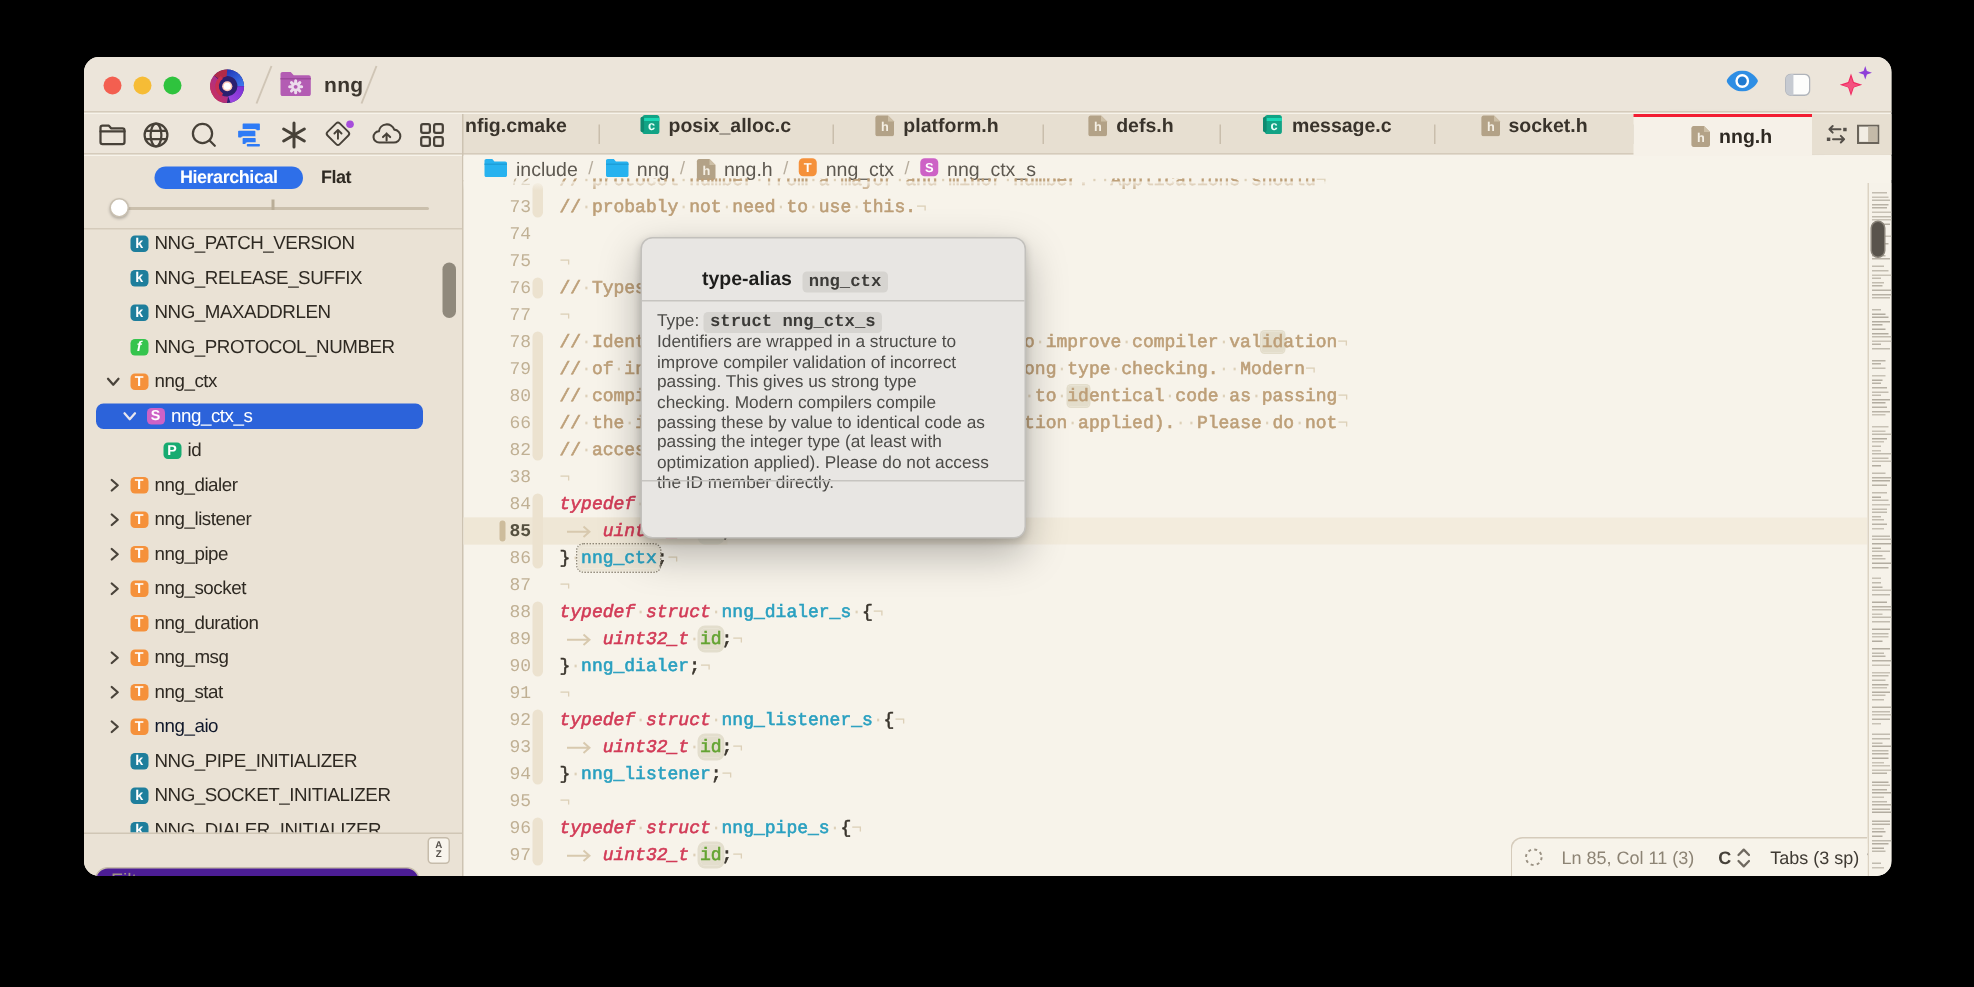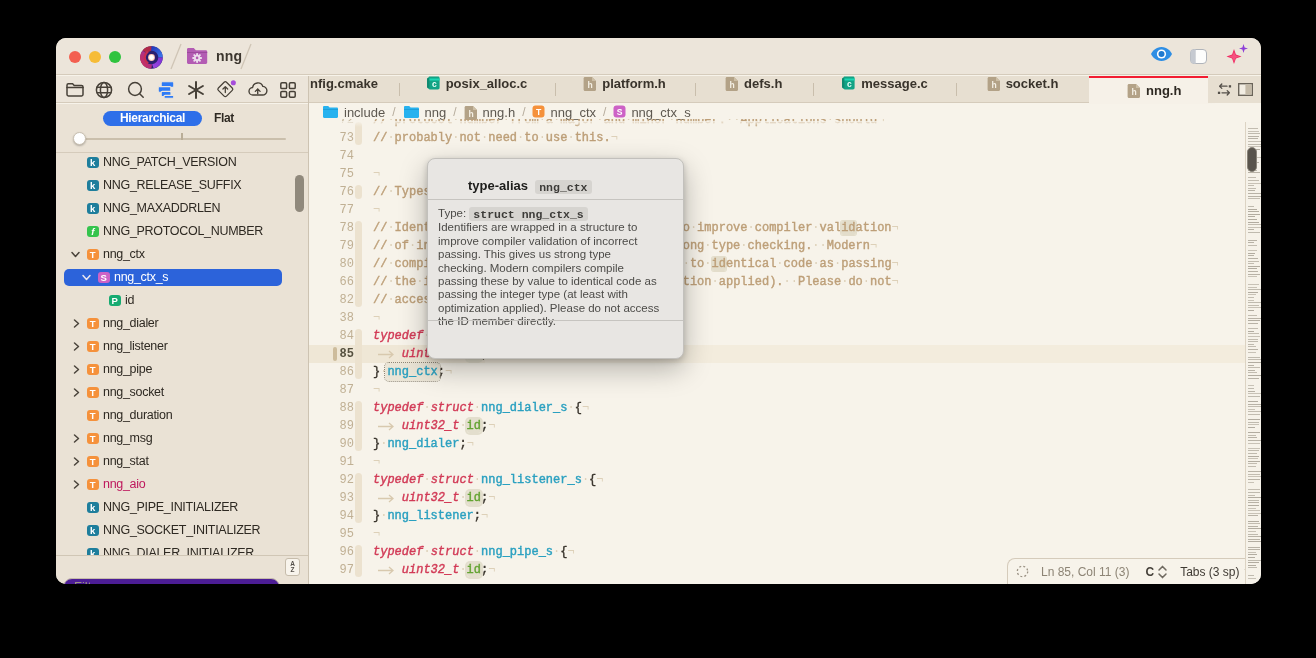--- a/index.html
+++ b/index.html
@@ -395,21 +395,21 @@
         <div class="sic" style="left:31px;top:303.5px;background:#f5913b">
           <span style="">T</span>
         </div>
         <div class="slab" style="left:47px;top:301px;color:#2e2922">nng_stat</div>
         <svg class="chevsvg" style="left:15px;top:326.5px" width="11" height="11" viewBox="0 0 11 11">
           <path d="M3.5 2l4 3.5-4 3.5" fill="none" stroke="#4a443b" stroke-width="1.5" stroke-linecap="round" stroke-linejoin="round"></path>
         </svg>
         <div class="sic" style="left:31px;top:326.5px;background:#f5913b">
           <span style="">T</span>
         </div>
-        <div class="slab" style="left:47px;top:324px;color:#be185d">nng_aio</div>
+        <div class="slab" style="left:47px;top:324px;color:#0f172a">nng_aio</div>
         <div class="sic" style="left:31px;top:349.5px;background:#1e7e9c">
           <span style="">k</span>
         </div>
         <div class="slab" style="left:47px;top:347px;color:#2e2922">NNG_PIPE_INITIALIZER</div>
         <div class="sic" style="left:31px;top:372.5px;background:#1e7e9c">
           <span style="">k</span>
         </div>
         <div class="slab" style="left:47px;top:370px;color:#2e2922">NNG_SOCKET_INITIALIZER</div>
         <div class="sic" style="left:31px;top:395.5px;background:#1e7e9c">
           <span style="">k</span>

